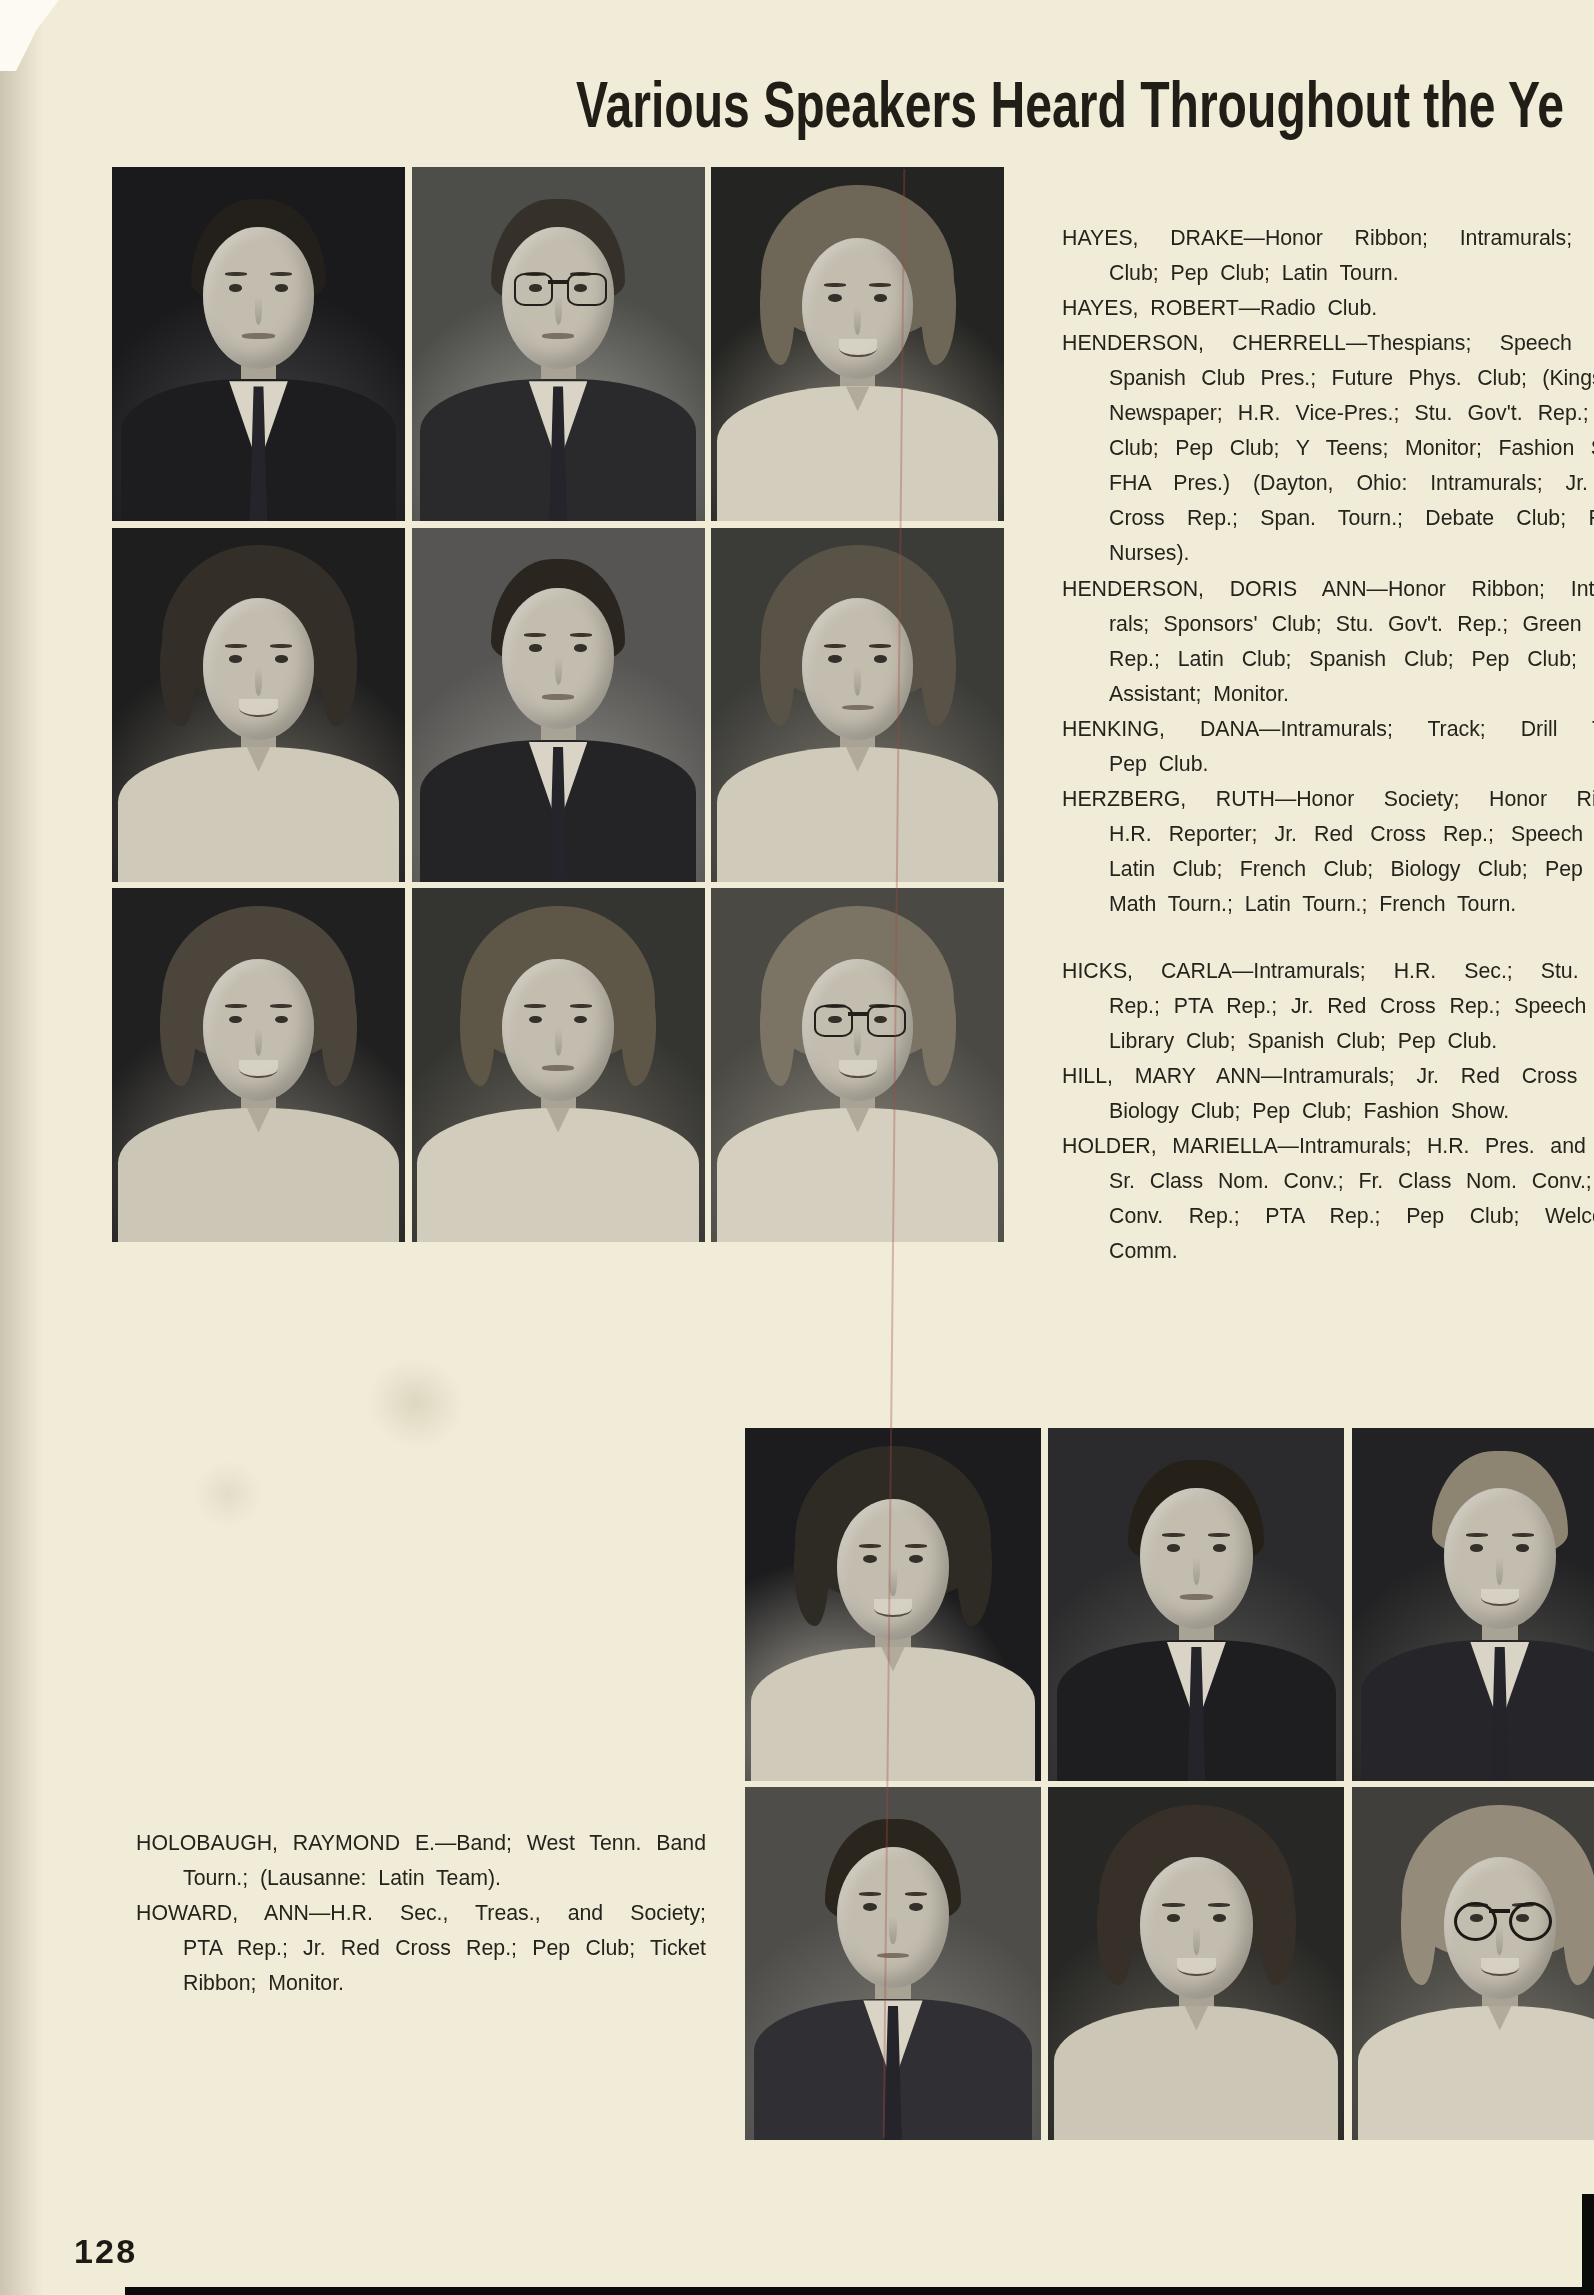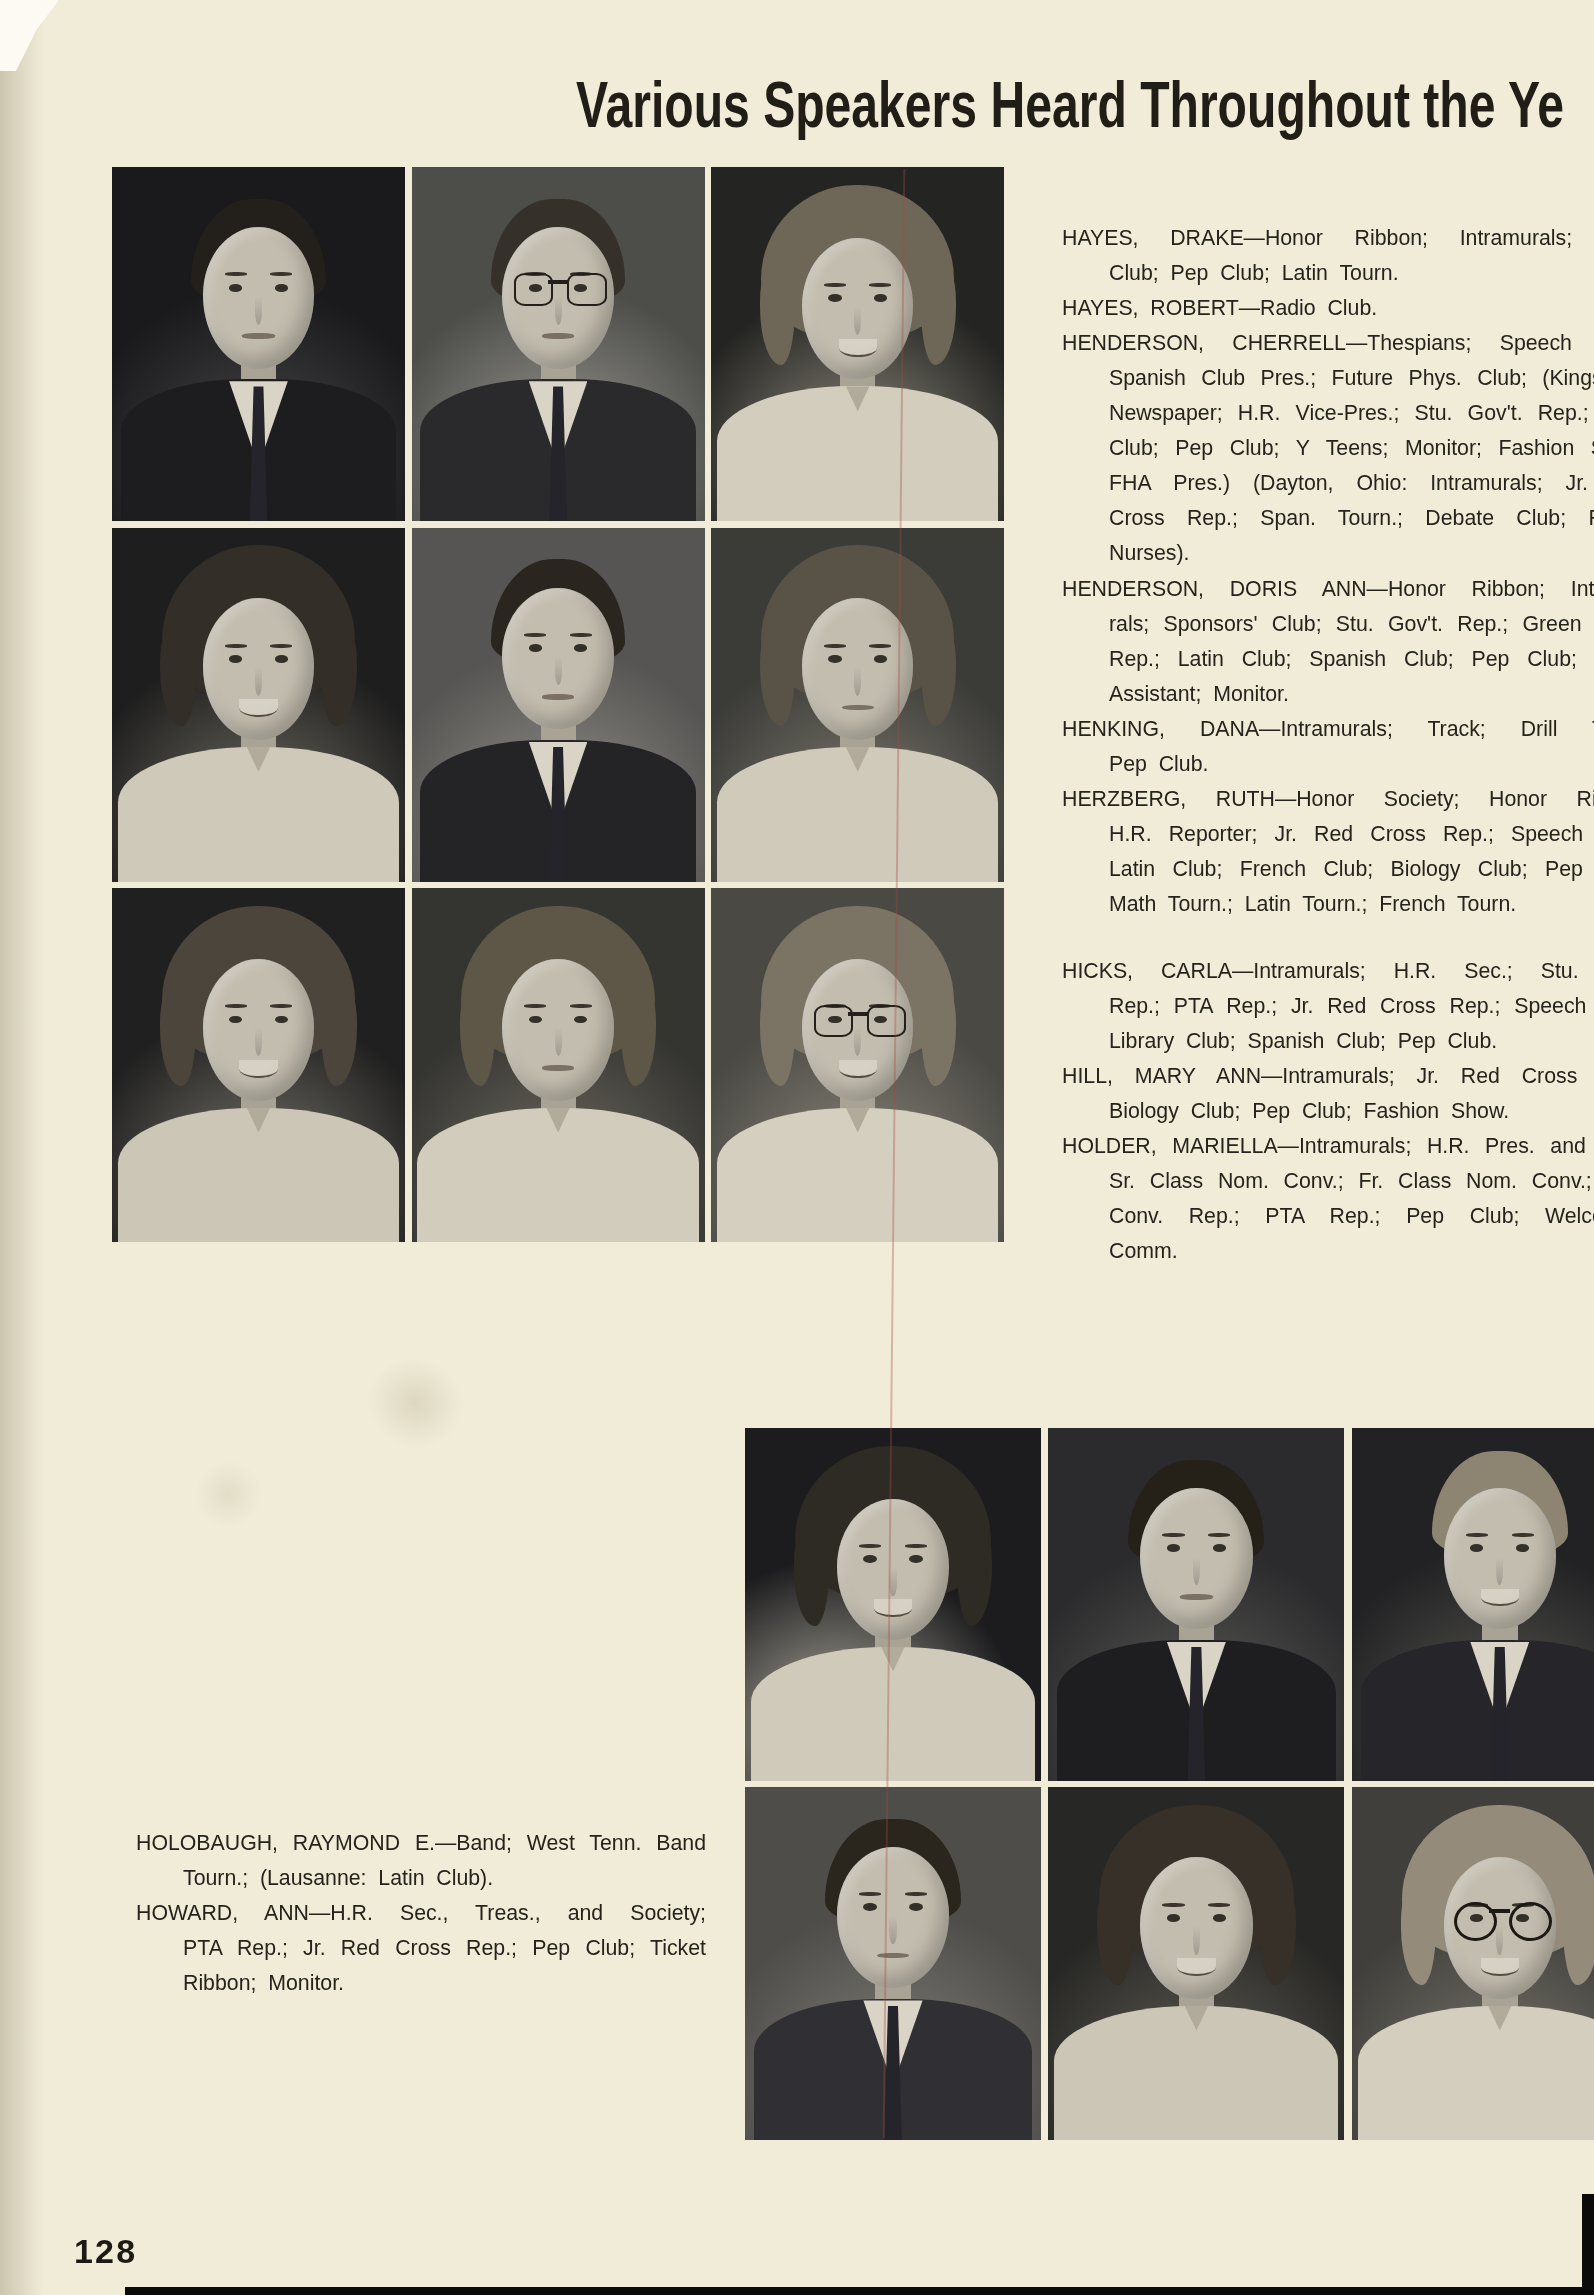--- a/index.html
+++ b/index.html
@@ -356,21 +356,21 @@
       </div>
     </div>
 
   <div class="txt-col left-col" style="top:1513px;">
     </div>
   <div class="txt-col left-col" style="top:1806px;margin-top:20px;">
       <div class="entry">
         <div class="line j">HOLOBAUGH, RAYMOND E.—Band; West Tenn. Band</div>
       </div>
       <div class="entry">
-        <div class="line cont">Tourn.; (Lausanne: Latin Club).</div>
+        <div class="line cont">Tourn.; (Lausanne: Latin Team).</div>
       </div>
       <div class="entry">
         <div class="line j">HOWARD, ANN—H.R. Sec., Treas., and Society;</div>
         <div class="line cont j">PTA Rep.; Jr. Red Cross Rep.; Pep Club; Ticket</div>
         <div class="line cont">Ribbon; Monitor.</div>
       </div>
     </div>
 
   <div class="smudge" style="left:366px;top:1357px;width:99px;height:92px;transform:rotate(18deg);"></div>
   <div class="smudge" style="left:193px;top:1460px;width:70px;height:68px;transform:rotate(-12deg);opacity:.7;"></div>

